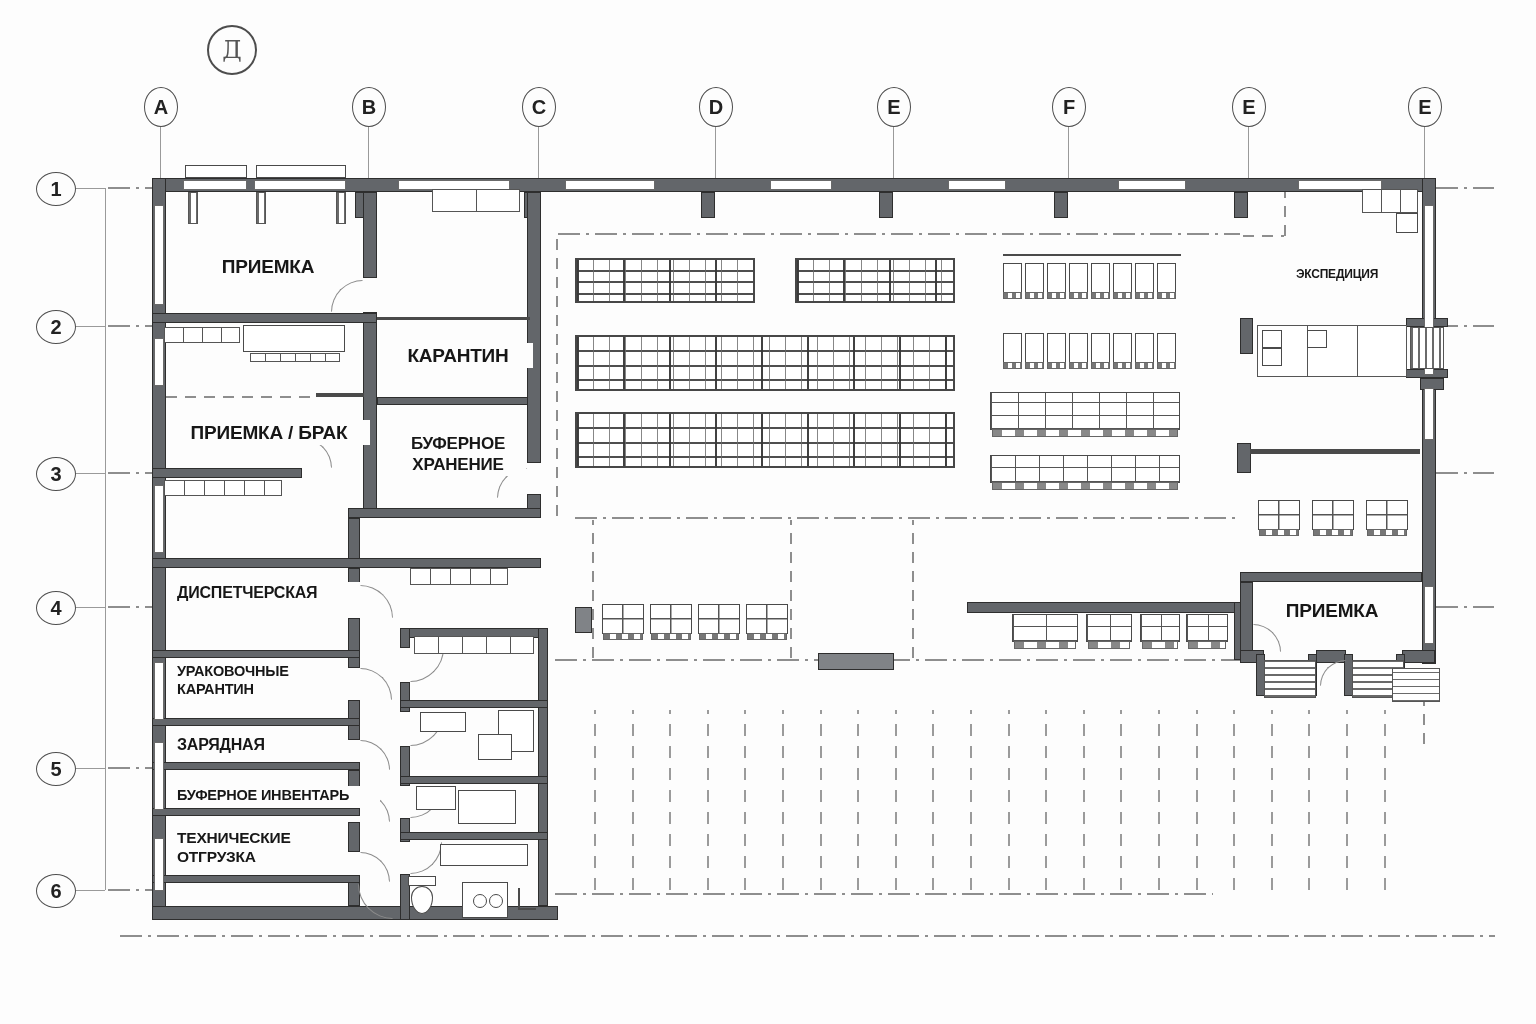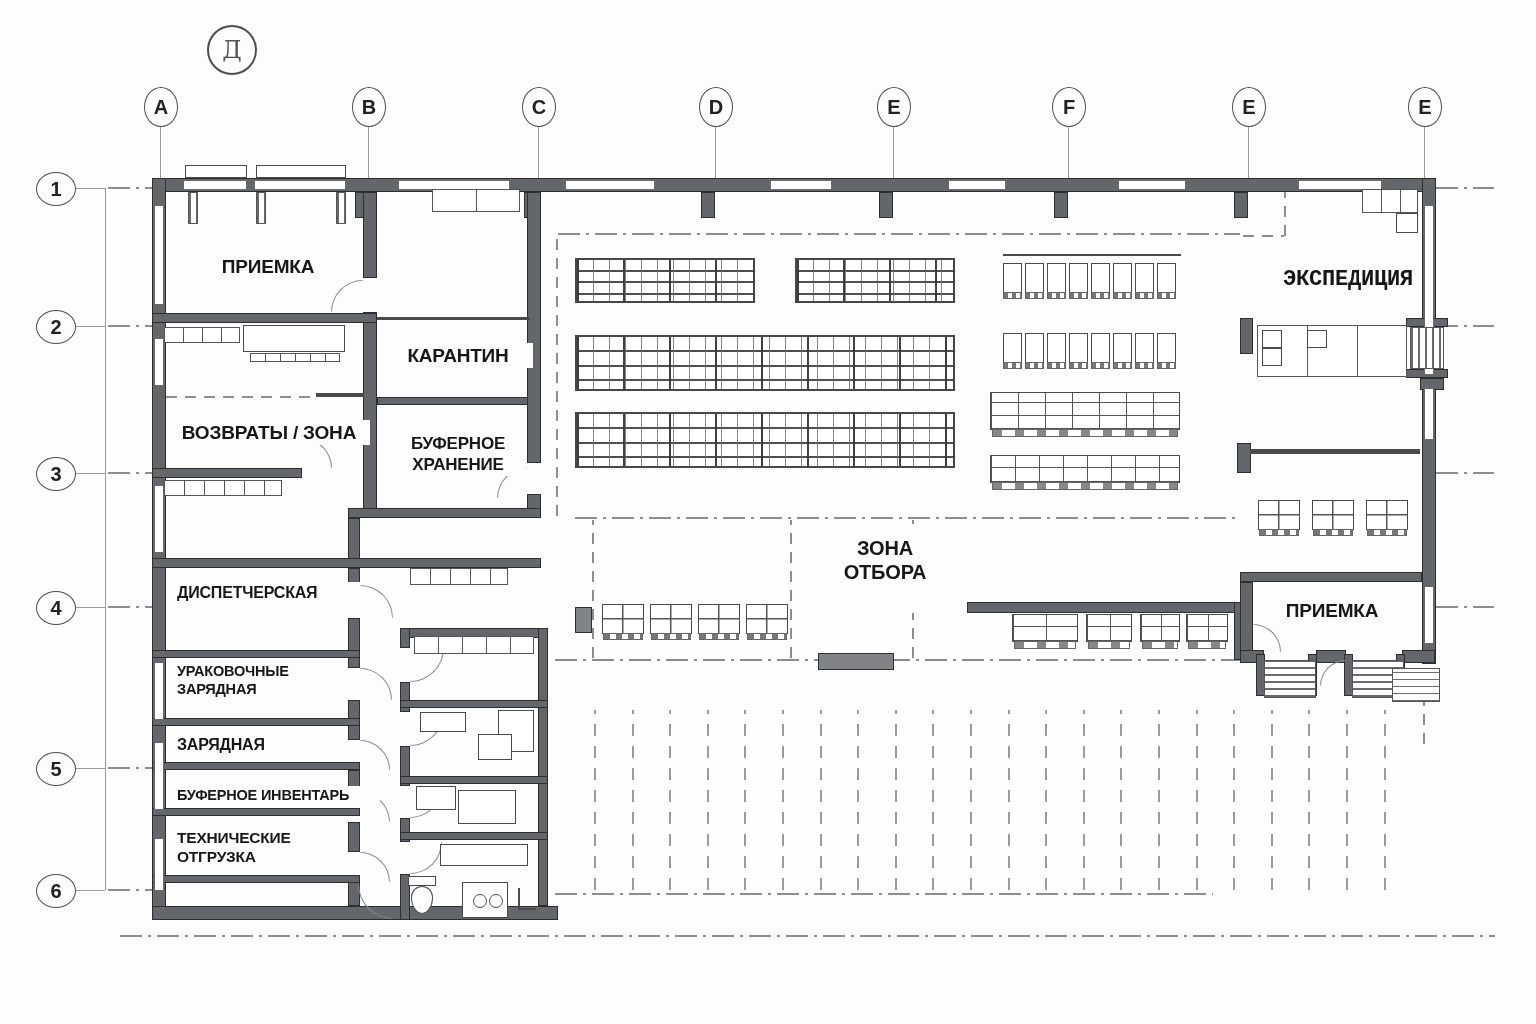--- a/index.html
+++ b/index.html
@@ -296,24 +296,23 @@
       <div class="furn" style="left: 411px; top: 886px; width: 22px; height: 28px; border-radius: 50% / 40% 40% 60% 60%;"></div>
       <div class="furn" style="left: 462px; top: 882px; width: 46px; height: 36px;">
         <div style="position: absolute; left: 10px; top: 11px; width: 12px; height: 12px; border: 1.2px solid rgb(74, 74, 74); border-radius: 50%;"></div>
         <div style="position: absolute; left: 26px; top: 11px; width: 12px; height: 12px; border: 1.2px solid rgb(74, 74, 74); border-radius: 50%;"></div>
       </div>
       <div class="abs" style="left: 518px; top: 888px; width: 16px; height: 20px; border-left: 2px solid rgb(74, 74, 74); border-bottom: 2px solid rgb(74, 74, 74);"></div>
     </div>
 
   <div class="lbl" style="left:200px;top:254px;width:130px;text-align:center;font-size:19px;">ПРИЕМКА</div>
   <div class="lbl" style="left:383px;top:343px;width:144px;text-align:center;font-size:19px;">КАРАНТИН</div>
-  <div class="lbl" style="left:168px;top:420px;width:196px;text-align:center;font-size:19px;">ВОЗВРАТЫ / ЗОНА</div>
+  <div class="lbl" style="left:168px;top:420px;width:196px;text-align:center;font-size:19px;">ПРИЕМКА / БРАК</div>
   <div class="lbl" style="left:390px;top:433px;width:130px;text-align:center;font-size:17px;">БУФЕРНОЕ ХРАНЕНИЕ</div>
   <div class="lbl" style="left:174px;top:582px;width:180px;text-align:left;font-size:16px;">ДИСПЕТЧЕРСКАЯ</div>
-  <div class="lbl" style="left:174px;top:662px;width:128px;text-align:left;font-size:14.5px;">УРАКОВОЧНЫЕ ЗАРЯДНАЯ</div>
+  <div class="lbl" style="left:174px;top:662px;width:128px;text-align:left;font-size:14.5px;">УРАКОВОЧНЫЕ КАРАНТИН</div>
   <div class="lbl" style="left:174px;top:734px;width:120px;text-align:left;font-size:16px;">ЗАРЯДНАЯ</div>
   <div class="lbl" style="left:174px;top:786px;width:200px;text-align:left;font-size:14.5px;">БУФЕРНОЕ ИНВЕНТАРЬ</div>
   <div class="lbl" style="left:174px;top:828px;width:140px;text-align:left;font-size:15.5px;">ТЕХНИЧЕСКИЕ ОТГРУЗКА</div>
-  <div class="lbl" style="left:1258px;top:266px;width:152px;text-align:right;font-size:22px;font-family:Liberation Mono, monospace;">ЭКСПЕДИЦИЯ</div>
+  <div class="lbl" style="left:1258px;top:266px;width:152px;text-align:center;font-size:12px;">ЭКСПЕДИЦИЯ</div>
   <div class="lbl" style="left:1262px;top:598px;width:134px;text-align:center;font-size:19px;">ПРИЕМКА</div>
 
-  <div class="lbl" style="left:816px;top:524px;width:132px;height:76px;text-align:center;font-size:20px;padding-top:12px;">ЗОНА ОТБОРА</div>
 </div>
 
 </body></html>

